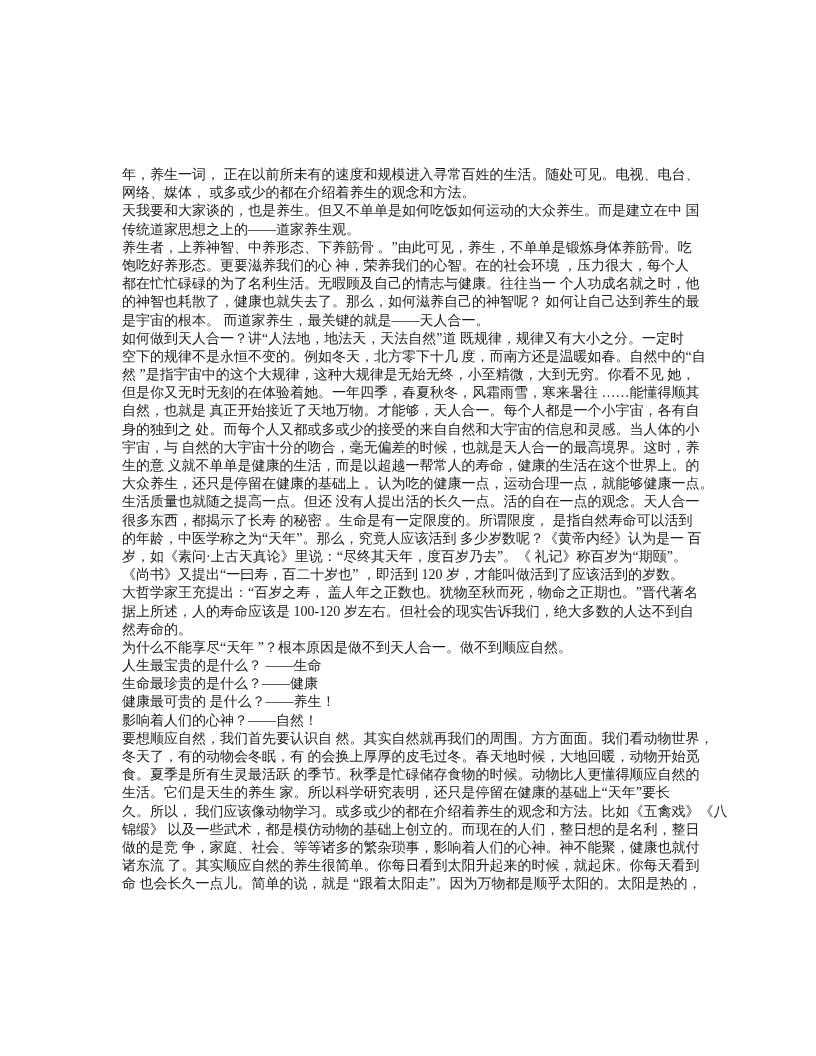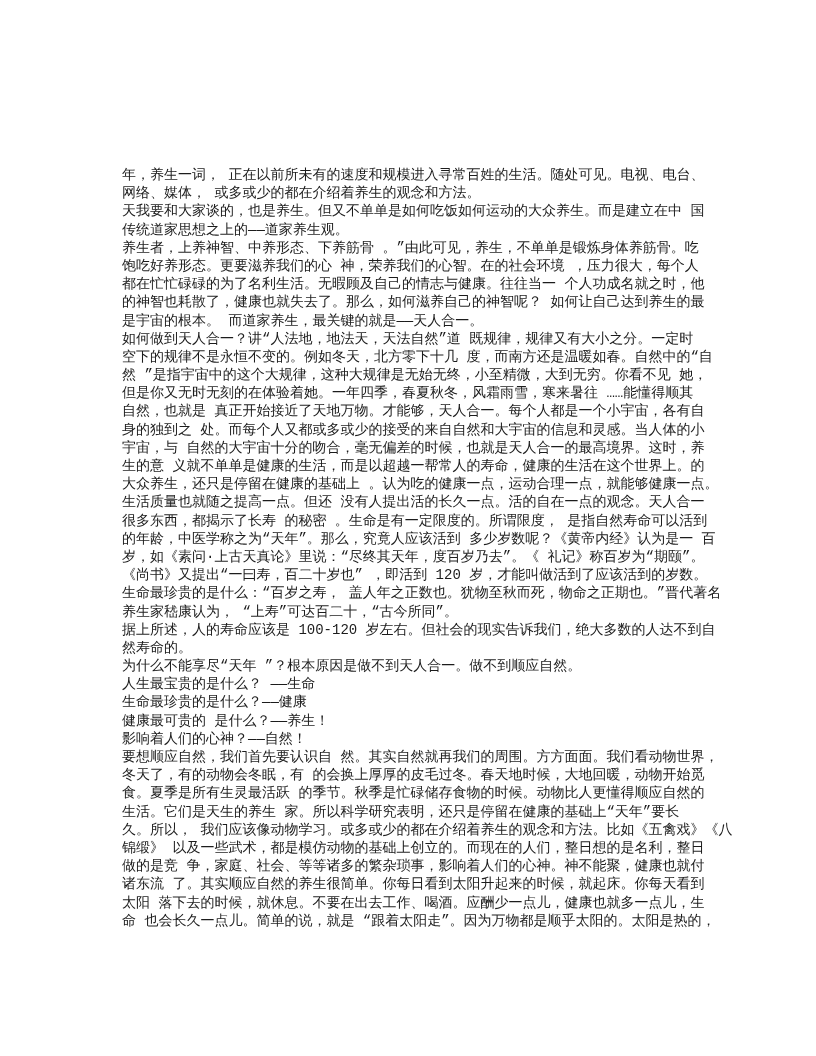--- a/index.html
+++ b/index.html
@@ -12,21 +12,21 @@
     width: 816px;
     height: 1056px;
     background: #ffffff;
     overflow: hidden;
   }
   .text-block {
     position: absolute;
     left: 122px;
     top: 166px;
     width: 640px;
-    font-family: Liberation Mono, monospace;
+    font-family: Liberation Serif, serif;
     font-size: 14px;
     color: #1c1c1c;
     letter-spacing: 0px;
   }
   .text-line {
     height: 18.2px;
     line-height: 18.2px;
     white-space: pre;
     font-kerning: none;
   }
@@ -52,33 +52,31 @@
       <div class="text-line">自然，也就是 真正开始接近了天地万物。才能够，天人合一。每个人都是一个小宇宙，各有自</div>
       <div class="text-line">身的独到之 处。而每个人又都或多或少的接受的来自自然和大宇宙的信息和灵感。当人体的小</div>
       <div class="text-line">宇宙，与 自然的大宇宙十分的吻合，毫无偏差的时候，也就是天人合一的最高境界。这时，养</div>
       <div class="text-line">生的意 义就不单单是健康的生活，而是以超越一帮常人的寿命，健康的生活在这个世界上。的</div>
       <div class="text-line">大众养生，还只是停留在健康的基础上 。认为吃的健康一点，运动合理一点，就能够健康一点。</div>
       <div class="text-line">生活质量也就随之提高一点。但还 没有人提出活的长久一点。活的自在一点的观念。天人合一</div>
       <div class="text-line">很多东西，都揭示了长寿 的秘密 。生命是有一定限度的。所谓限度， 是指自然寿命可以活到</div>
       <div class="text-line">的年龄，中医学称之为“天年”。那么，究竟人应该活到 多少岁数呢？《黄帝内经》认为是一 百</div>
       <div class="text-line">岁，如《素问·上古天真论》里说：“尽终其天年，度百岁乃去”。《 礼记》称百岁为“期颐”。</div>
       <div class="text-line">《尚书》又提出“一曰寿，百二十岁也” ，即活到 120 岁，才能叫做活到了应该活到的岁数。</div>
-      <div class="text-line">生命最珍贵的是什么：“百岁之寿， 盖人年之正数也。犹物至秋而死，物命之正期也。”晋代著名</div>
-      <div class="text-line">养生家嵇康认为， “上寿”可达百二十，“古今所同”。</div>
+      <div class="text-line">大哲学家王充提出：“百岁之寿， 盖人年之正数也。犹物至秋而死，物命之正期也。”晋代著名</div>
       <div class="text-line">据上所述，人的寿命应该是 100-120 岁左右。但社会的现实告诉我们，绝大多数的人达不到自</div>
       <div class="text-line">然寿命的。</div>
       <div class="text-line">为什么不能享尽“天年 ”？根本原因是做不到天人合一。做不到顺应自然。</div>
       <div class="text-line">人生最宝贵的是什么？ ——生命</div>
       <div class="text-line">生命最珍贵的是什么？——健康</div>
       <div class="text-line">健康最可贵的 是什么？——养生！</div>
       <div class="text-line">影响着人们的心神？——自然！</div>
       <div class="text-line">要想顺应自然，我们首先要认识自 然。其实自然就再我们的周围。方方面面。我们看动物世界，</div>
       <div class="text-line">冬天了，有的动物会冬眠，有 的会换上厚厚的皮毛过冬。春天地时候，大地回暖，动物开始觅</div>
       <div class="text-line">食。夏季是所有生灵最活跃 的季节。秋季是忙碌储存食物的时候。动物比人更懂得顺应自然的</div>
       <div class="text-line">生活。它们是天生的养生 家。所以科学研究表明，还只是停留在健康的基础上“天年”要长</div>
       <div class="text-line">久。所以， 我们应该像动物学习。或多或少的都在介绍着养生的观念和方法。比如《五禽戏》《八</div>
       <div class="text-line">锦缎》 以及一些武术，都是模仿动物的基础上创立的。而现在的人们，整日想的是名利，整日</div>
       <div class="text-line">做的是竞 争，家庭、社会、等等诸多的繁杂琐事，影响着人们的心神。神不能聚，健康也就付</div>
       <div class="text-line">诸东流 了。其实顺应自然的养生很简单。你每日看到太阳升起来的时候，就起床。你每天看到</div>
-      <div class="text-line">太阳 落下去的时候，就休息。不要在出去工作、喝酒。应酬少一点儿，健康也就多一点儿，生</div>
       <div class="text-line">命 也会长久一点儿。简单的说，就是 “跟着太阳走”。因为万物都是顺乎太阳的。太阳是热的，</div>
     </div>
 </div>
 
 </body></html>

